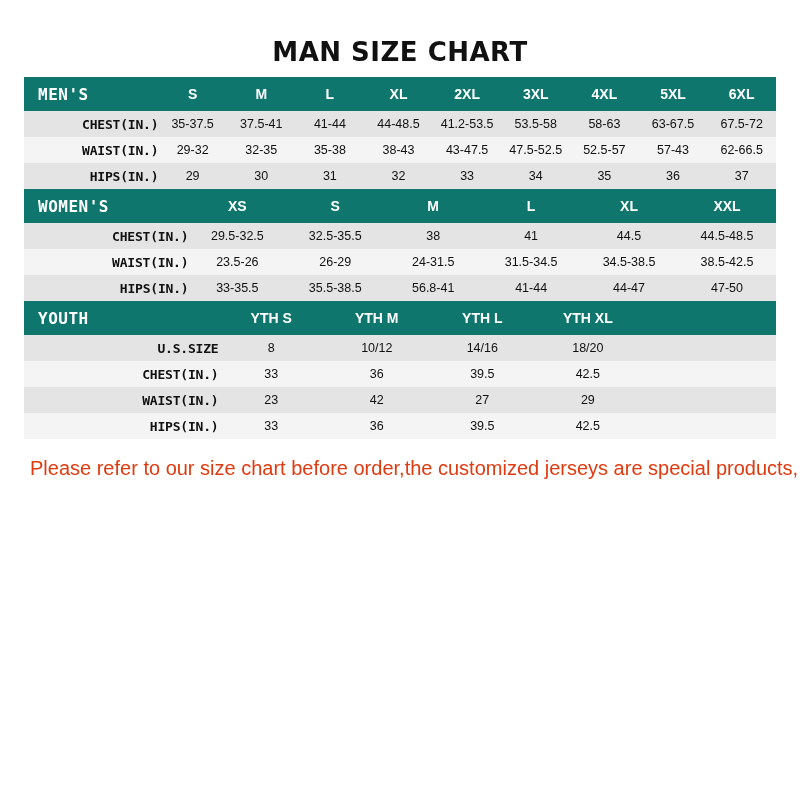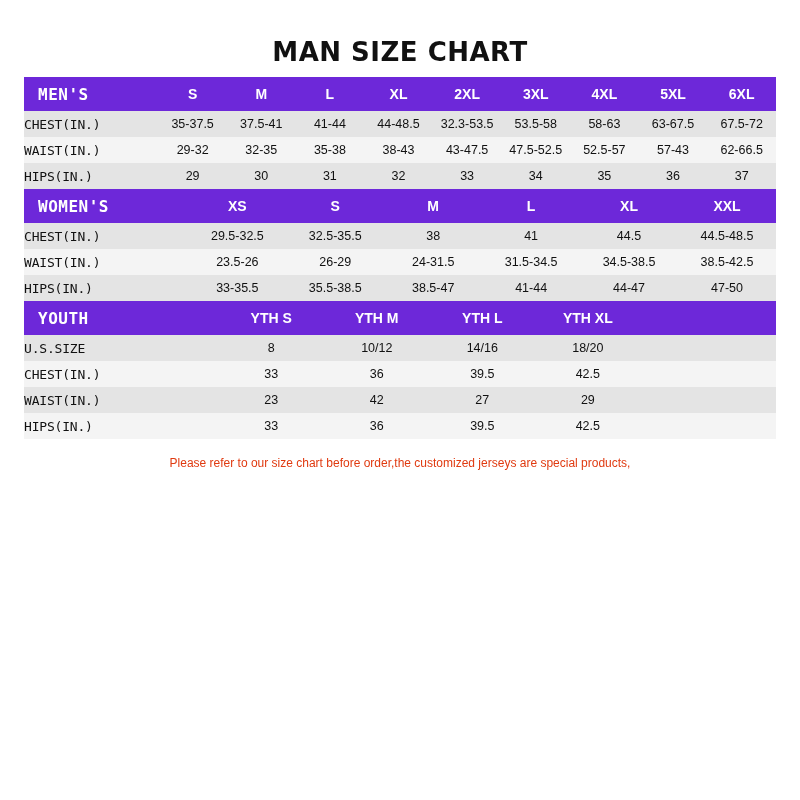--- a/index.html
+++ b/index.html
@@ -58,21 +58,21 @@
   table.size-table td {
     text-align: center;
     font-size: 12.5px;
     color: #111111;
     padding: 0;
     height: 26px;
     vertical-align: middle;
     font-family: "Liberation Sans", sans-serif;
   }
   table.size-table thead tr {
-    background: #6d28d9;
+    background: #0f766e;
   }
   table.size-table thead th {
     color: #ffffff;
     font-size: 14px;
     font-weight: bold;
     height: 34px;
   }
   table.size-table thead th.row-head {
     font-family: "DejaVu Sans Mono", monospace;
     font-size: 16px;
@@ -82,26 +82,27 @@
   }
   table.size-table tbody tr.odd {
     background: #e4e4e4;
   }
   table.size-table tbody tr.even {
     background: #f4f4f4;
   }
   table.size-table tbody td.row-head {
     font-family: "DejaVu Sans Mono", monospace;
     font-size: 13px;
-    text-align: left;
+    text-align: right;
     letter-spacing: -0.2px;
+    font-weight: bold;
   }
   .footer-note {
     color: #e03a10;
-    font-size: 12px;
+    font-size: 20px;
     line-height: 1.35;
     text-align: center;
     margin-top: 16px;
     padding: 0 6px;
     font-family: "Liberation Sans", sans-serif;
   }
   .footer-note div {
     white-space: nowrap;
   }
 </style>
@@ -130,21 +131,21 @@
             <th>6XL</th>
           </tr>
         </thead>
         <tbody>
           <tr class="odd">
             <td class="row-head">CHEST(IN.)</td>
             <td>35-37.5</td>
             <td>37.5-41</td>
             <td>41-44</td>
             <td>44-48.5</td>
-            <td>32.3-53.5</td>
+            <td>41.2-53.5</td>
             <td>53.5-58</td>
             <td>58-63</td>
             <td>63-67.5</td>
             <td>67.5-72</td>
           </tr>
           <tr class="even">
             <td class="row-head">WAIST(IN.)</td>
             <td>29-32</td>
             <td>32-35</td>
             <td>35-38</td>
@@ -200,21 +201,21 @@
             <td>26-29</td>
             <td>24-31.5</td>
             <td>31.5-34.5</td>
             <td>34.5-38.5</td>
             <td>38.5-42.5</td>
           </tr>
           <tr class="odd">
             <td class="row-head">HIPS(IN.)</td>
             <td>33-35.5</td>
             <td>35.5-38.5</td>
-            <td>38.5-47</td>
+            <td>56.8-41</td>
             <td>41-44</td>
             <td>44-47</td>
             <td>47-50</td>
           </tr>
         </tbody>
       </table>
     </div>
 
     <div class="section">
       <table class="size-table">

